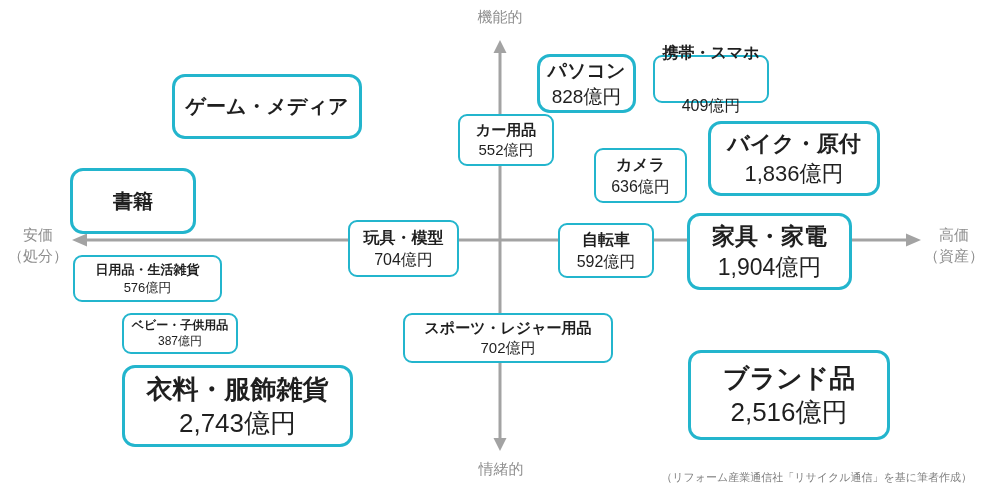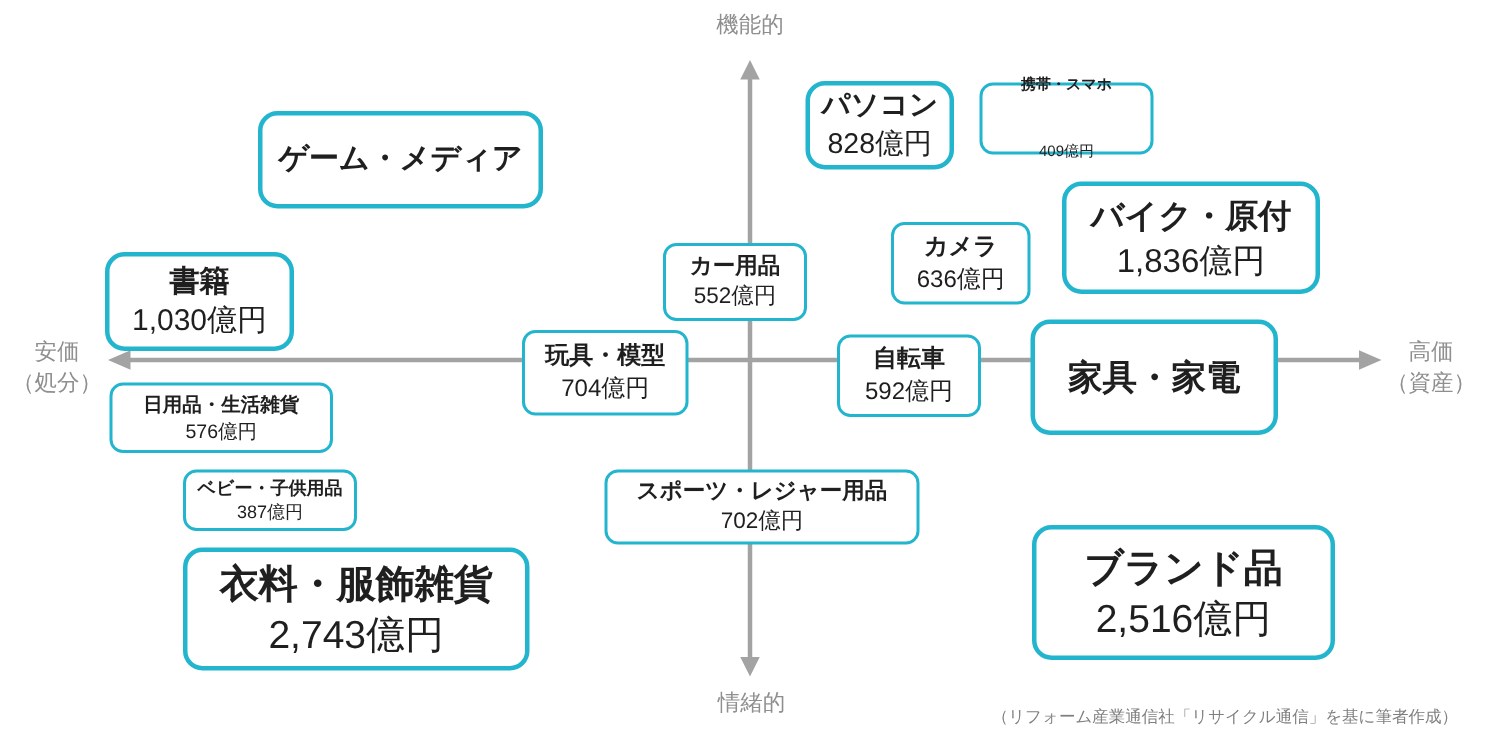--- a/index.html
+++ b/index.html
@@ -62,50 +62,50 @@
   </div>
 
   <div id="boxes">
       <div class="cat-box" style="left: 172px; top: 74px; width: 190px; height: 65px; font-size: 20px; border-width: 3px; border-radius: 13px;">
     <div class="cat-name">ゲーム・メディア</div>
   </div>
       <div class="cat-box" style="left: 537px; top: 54px; width: 99px; height: 59px; font-size: 19px; border-width: 3px; border-radius: 13px;">
     <div class="cat-name">パソコン</div>
     <div class="cat-value">828億円</div>
   </div>
-      <div class="cat-box" style="left: 653px; top: 55px; width: 116px; height: 48px; font-size: 10px; border-width: 2px; border-radius: 9px; gap: 32px;">
+      <div class="cat-box" style="left: 653px; top: 55px; width: 116px; height: 48px; font-size: 16px; border-width: 2px; border-radius: 9px; gap: 32px;">
     <div class="cat-name">携帯・スマホ</div>
     <div class="cat-value">409億円</div>
   </div>
-      <div class="cat-box" style="left: 442px; top: 114px; width: 96px; height: 52px; font-size: 15px; border-width: 2px; border-radius: 9px; margin-top: 48px;">
+      <div class="cat-box" style="left: 458px; top: 114px; width: 96px; height: 52px; font-size: 15px; border-width: 2px; border-radius: 9px;">
     <div class="cat-name">カー用品</div>
     <div class="cat-value">552億円</div>
   </div>
       <div class="cat-box" style="left: 594px; top: 148px; width: 93px; height: 55px; font-size: 16px; border-width: 2px; border-radius: 9px;">
     <div class="cat-name">カメラ</div>
     <div class="cat-value">636億円</div>
   </div>
       <div class="cat-box" style="left: 708px; top: 121px; width: 172px; height: 75px; font-size: 22px; border-width: 3px; border-radius: 13px;">
     <div class="cat-name">バイク・原付</div>
     <div class="cat-value">1,836億円</div>
   </div>
       <div class="cat-box" style="left: 70px; top: 168px; width: 126px; height: 66px; font-size: 20px; border-width: 3px; border-radius: 13px;">
     <div class="cat-name">書籍</div>
-    <div class="cat-value">1,030億円</div>
   </div>
       <div class="cat-box" style="left: 348px; top: 220px; width: 111px; height: 57px; font-size: 16px; border-width: 2px; border-radius: 9px;">
     <div class="cat-name">玩具・模型</div>
     <div class="cat-value">704億円</div>
   </div>
       <div class="cat-box" style="left: 558px; top: 223px; width: 96px; height: 55px; font-size: 16px; border-width: 2px; border-radius: 9px;">
     <div class="cat-name">自転車</div>
     <div class="cat-value">592億円</div>
   </div>
       <div class="cat-box" style="left: 687px; top: 213px; width: 165px; height: 77px; font-size: 23px; border-width: 3px; border-radius: 13px;">
     <div class="cat-name">家具・家電</div>
+    <div class="cat-value">1,904億円</div>
   </div>
       <div class="cat-box" style="left: 73px; top: 255px; width: 149px; height: 47px; font-size: 13px; border-width: 2px; border-radius: 9px;">
     <div class="cat-name">日用品・生活雑貨</div>
     <div class="cat-value">576億円</div>
   </div>
       <div class="cat-box" style="left: 122px; top: 313px; width: 116px; height: 41px; font-size: 12px; border-width: 2px; border-radius: 9px;">
     <div class="cat-name">ベビー・子供用品</div>
     <div class="cat-value">387億円</div>
   </div>
       <div class="cat-box" style="left: 403px; top: 313px; width: 210px; height: 50px; font-size: 15px; border-width: 2px; border-radius: 9px;">

